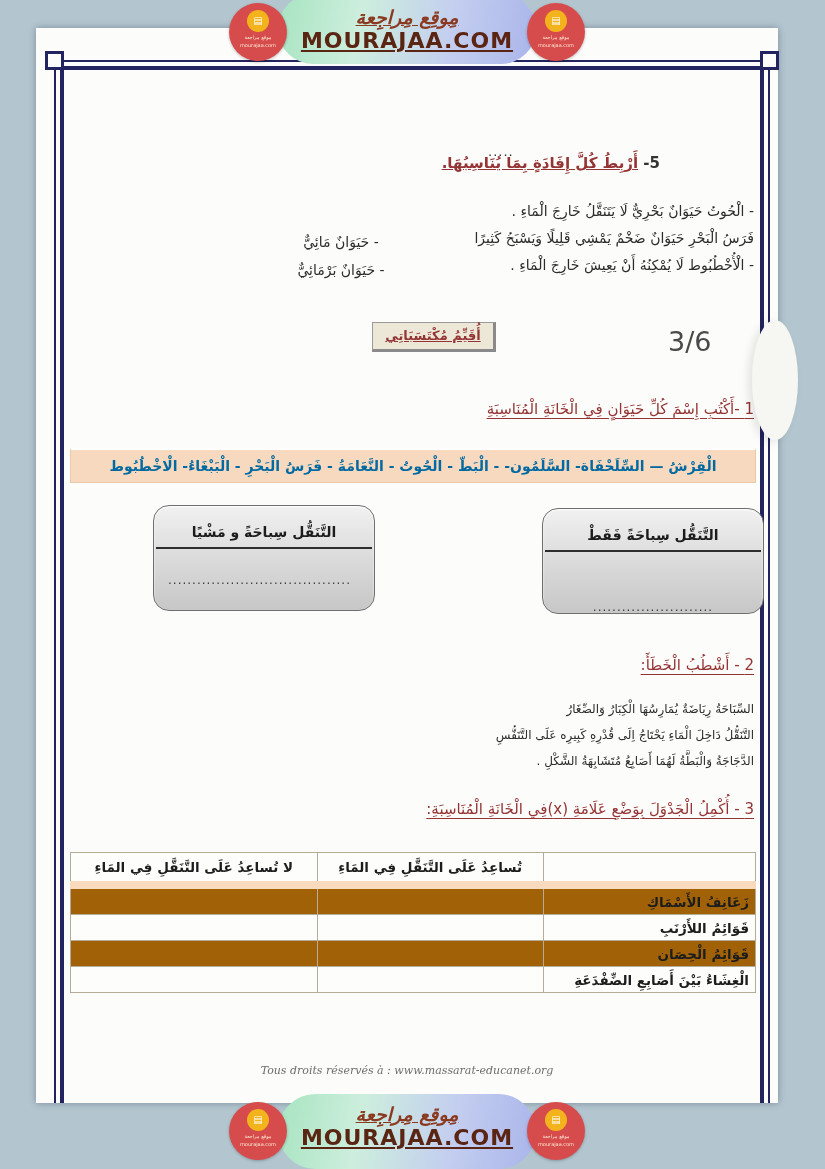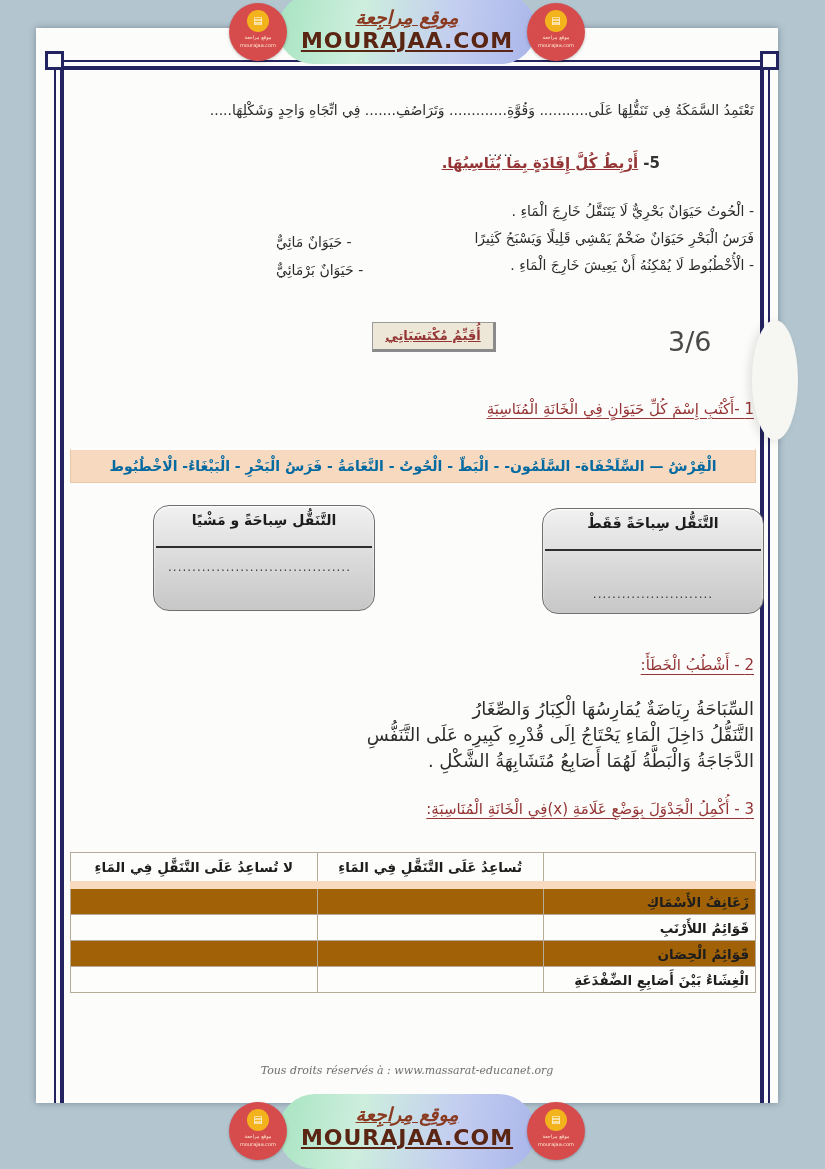--- a/index.html
+++ b/index.html
@@ -83,21 +83,21 @@
   .q10{
     position:absolute;right:118px;top:126px;font-size:15px;font-weight:bold;
   }
   .q10 .num{color:#333;}
   .q10 .lbl{color:#943434;text-decoration:underline;}
   .match-statements{
     position:absolute;right:24px;top:170px;text-align:right;
     font-size:14px;color:#2c2c2c;line-height:27px;
   }
   .match-options{
-    position:absolute;left:240px;top:200px;width:130px;text-align:left;
+    position:absolute;left:240px;top:200px;width:130px;text-align:center;
     font-size:14px;color:#2c2c2c;line-height:28px;
   }
   .assess-badge{
     position:absolute;left:336px;top:294px;width:120px;height:26px;
     background:#ece7d7;border:1px solid #9a9a9a;
     border-right:3px solid #8a8a8a;border-bottom:3px solid #8a8a8a;
     text-align:center;line-height:26px;font-size:13px;font-weight:bold;
     color:#943434;text-decoration:underline;
   }
   .page-number{
@@ -115,34 +115,34 @@
     position:absolute;left:34px;right:22px;top:420px;height:32px;
     background:#f6d9bf;border:1px solid #eac9a8;border-top:2px solid #fff;
     text-align:center;line-height:32px;font-size:14px;font-weight:bold;color:#0369a1;
   }
   .answer-box{
     position:absolute;height:104px;border:1.5px solid #6f6f6f;border-radius:16px;
     background:linear-gradient(180deg,#f1f1f1 0%,#dddddd 45%,#c7c7c7 100%);
     box-shadow:inset 0 1px 2px #ffffff;
   }
   .answer-box .box-title{
-    display:block;text-align:center;padding-top:6px;padding-bottom:18px;
+    display:block;text-align:center;padding-top:6px;padding-bottom:7px;
     font-size:14px;font-weight:bold;color:#1c1c1c;
-    border-bottom:2px solid #2d2d2d;margin:0 2px;
+    border-bottom:2px solid #2d2d2d;margin:12px 2px;
   }
   .answer-box .box-dots{
     display:block;font-size:12px;color:#3a3a3a;letter-spacing:1px;
   }
   .box-left{left:117px;top:477px;width:220px;}
   .box-left .box-dots{text-align:left;padding:12px 0 0 14px;}
   .box-right{left:506px;top:480px;width:220px;}
   .box-right .box-dots{text-align:center;padding-top:36px;}
   .ex2-lines{
     position:absolute;right:24px;top:668px;text-align:right;
-    font-size:18px;color:#2c2c2c;line-height:26px;
+    font-size:12px;color:#2c2c2c;line-height:26px;
   }
   .ex3-table{
     position:absolute;left:34px;top:824px;width:686px;
     border-collapse:collapse;direction:rtl;
     font-size:13.5px;color:#1d1d1d;
   }
   .ex3-table th,.ex3-table td{
     border:1px solid #b6ab99;padding:0 6px;
   }
   .ex3-table th{
@@ -166,21 +166,20 @@
 <body>
 
 <div class="sheet">
   <div class="frame-outer">
     <div class="frame-inner"></div>
     <div class="corner tl"></div>
     <div class="corner tr"></div>
   </div>
 
   <div class="content">
-    <div class="intro-line ar">تَعْتَمِدُ السَّمَكَةُ فِي تَنَقُّلِهَا عَلَى........... وَقُوَّةِ............. وَتَرَاصُفِ....... فِي اتِّجَاهِ وَاحِدٍ وَشَكْلِهَا.....</div>
     <div class="intro-dots">.....</div>
 
     <div class="q10 ar">
       <span class="num">5-</span>
       <span class="lbl">أَرْبِطُ كُلَّ إِفَادَةٍ بِمَا يُنَاسِبُهَا.</span>
     </div>
 
     <div class="match-statements ar">
       <div>- الْحُوتُ حَيَوَانٌ بَحْرِيٌّ لَا يَتَنَقَّلُ خَارِجَ الْمَاءِ .</div>
       <div>فَرَسُ الْبَحْرِ حَيَوَانٌ ضَخْمٌ يَمْشِي قَلِيلًا وَيَسْبَحُ كَثِيرًا</div>

